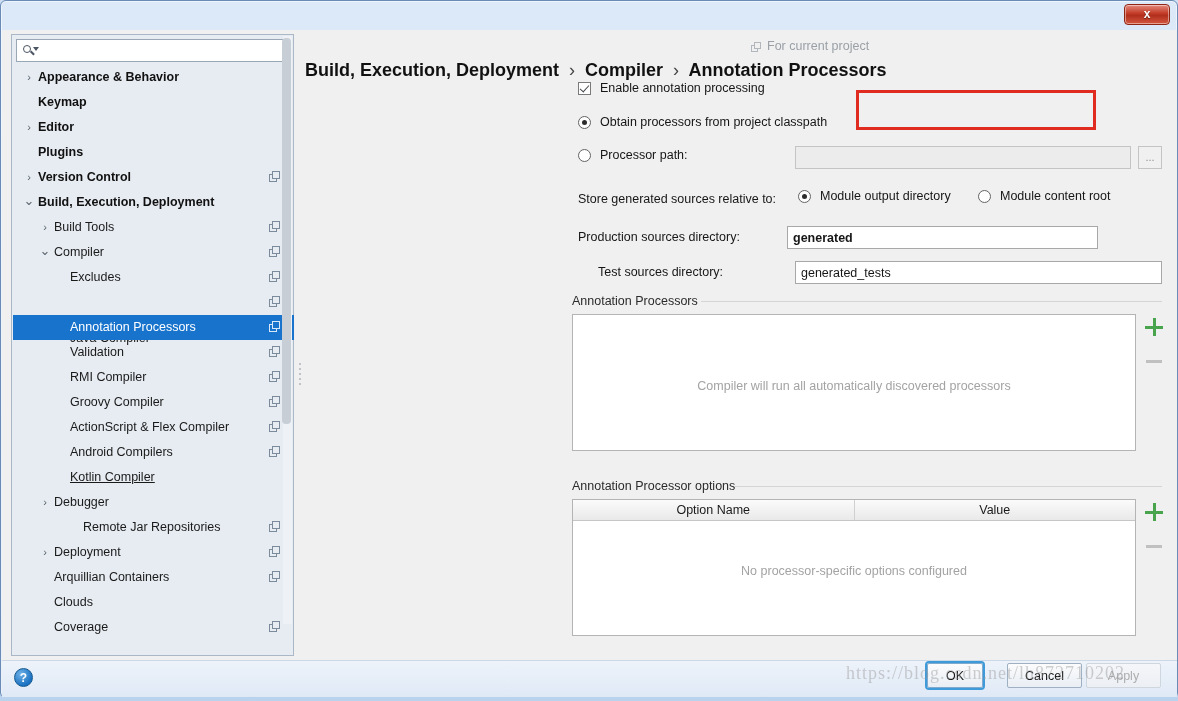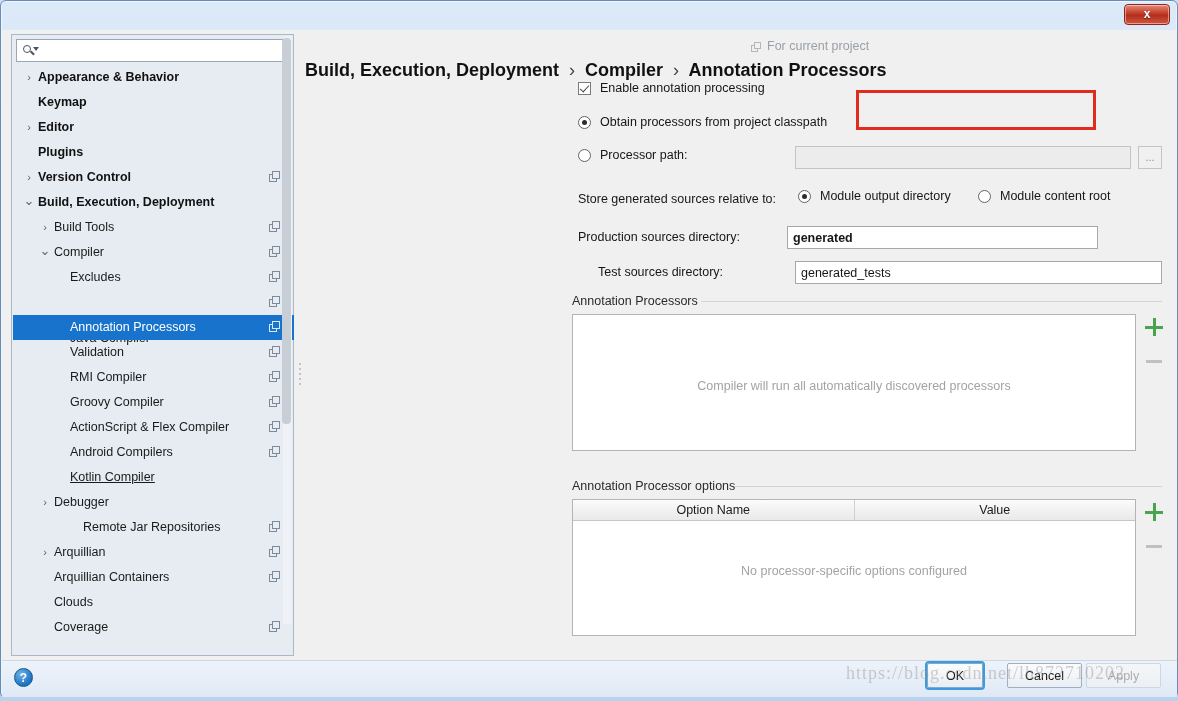--- a/index.html
+++ b/index.html
@@ -494,21 +494,21 @@
           </div>
           <div class="tree-row">
             <span class="lbl" style="left: 29px; margin-left: 41px;">Remote Jar Repositories</span>
             <span class="scope-icon">
               <i class="b"></i>
               <i class="f"></i>
             </span>
           </div>
           <div class="tree-row">
             <span class="arrow" style="left: 25px;">›</span>
-            <span class="lbl" style="left: 41px;">Arquillian</span>
+            <span class="lbl" style="left: 41px;">Deployment</span>
             <span class="scope-icon">
               <i class="b"></i>
               <i class="f"></i>
             </span>
           </div>
           <div class="tree-row">
             <span class="lbl" style="left: 41px;">Arquillian Containers</span>
             <span class="scope-icon">
               <i class="b"></i>
               <i class="f"></i>

